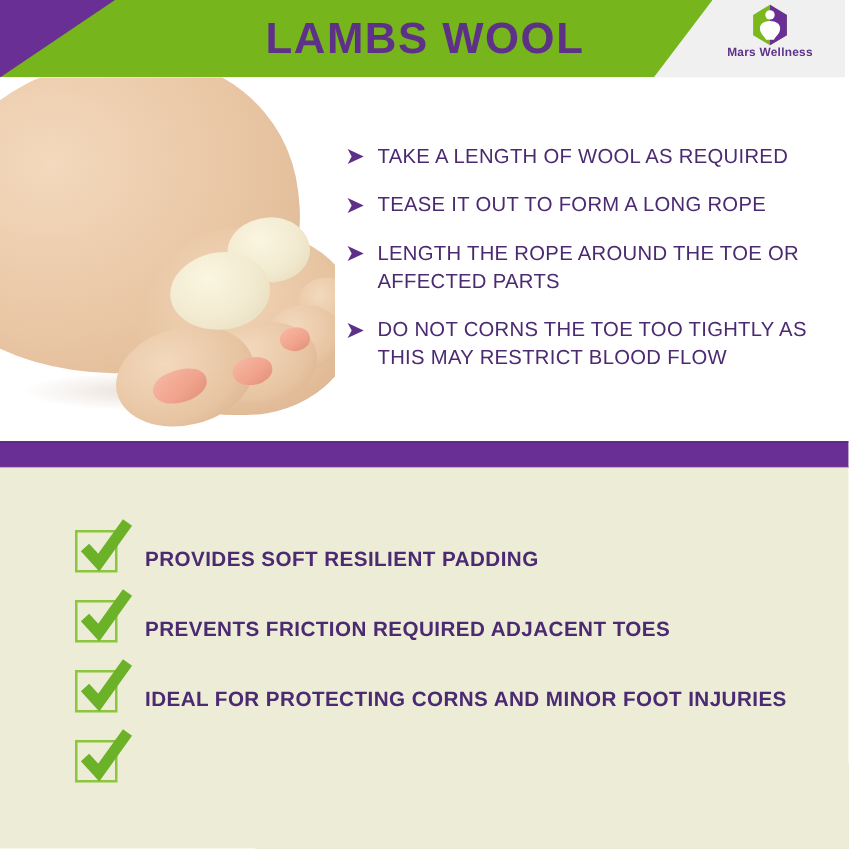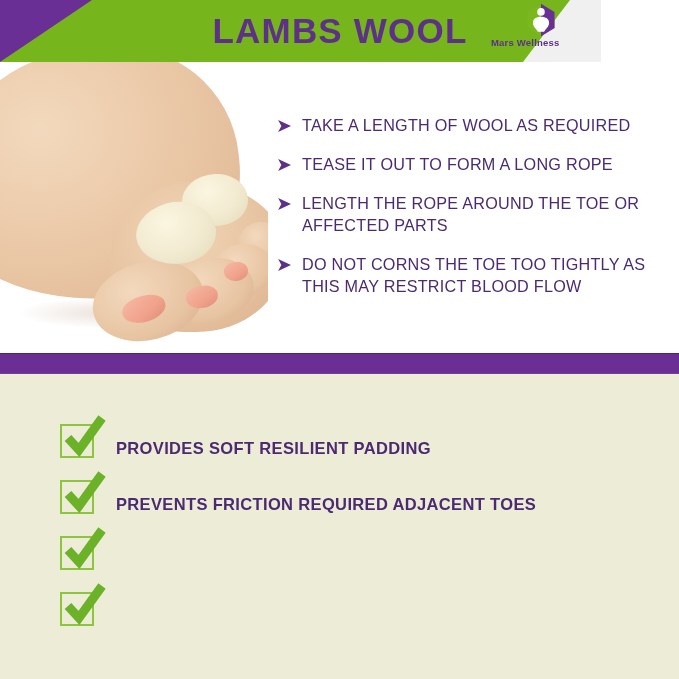--- a/index.html
+++ b/index.html
@@ -17,21 +17,21 @@
     height: 679px;
     overflow: hidden;
     background: #ffffff;
   }
 
   
   .header {
     position: absolute;
     left: 0;
     top: 0;
-    width: 601px;
+    width: 676px;
     height: 62px;
     background: #f0f0f0;
     overflow: hidden;
   }
   .header-green {
     position: absolute;
     left: 0;
     top: 0;
     width: 570px;
     height: 62px;
@@ -61,20 +61,21 @@
     white-space: nowrap;
   }
 
   
   .logo-block {
     position: absolute;
     right: 10px;
     top: 2px;
     width: 100px;
     height: 58px;
+    text-align: center;
   }
   .logo-mark {
     width: 36px;
     height: 36px;
     margin: 0 auto;
     display: block;
   }
   .logo-text {
     font-size: 9.5px;
     color: #5e3189;
@@ -324,20 +325,21 @@
     </span>
     <span class="benefit-text">PREVENTS FRICTION REQUIRED ADJACENT TOES</span>
   </div>
 
   <div class="benefit-row r2">
     <span class="check-box">
       <svg class="check-mark" viewBox="0 0 48 48">
         <path d="M8 26 L19 38 L42 6" fill="none" stroke="#6cb229" stroke-width="9" stroke-linecap="butt" stroke-linejoin="miter"></path>
       </svg>
     </span>
+    <span class="benefit-text">IDEAL FOR PROTECTING CORNS AND MINOR FOOT INJURIES</span>
   </div>
 
   <div class="benefit-row r3">
     <span class="check-box">
       <svg class="check-mark" viewBox="0 0 48 48">
         <path d="M8 26 L19 38 L42 6" fill="none" stroke="#6cb229" stroke-width="9" stroke-linecap="butt" stroke-linejoin="miter"></path>
       </svg>
     </span>
   </div>
 

